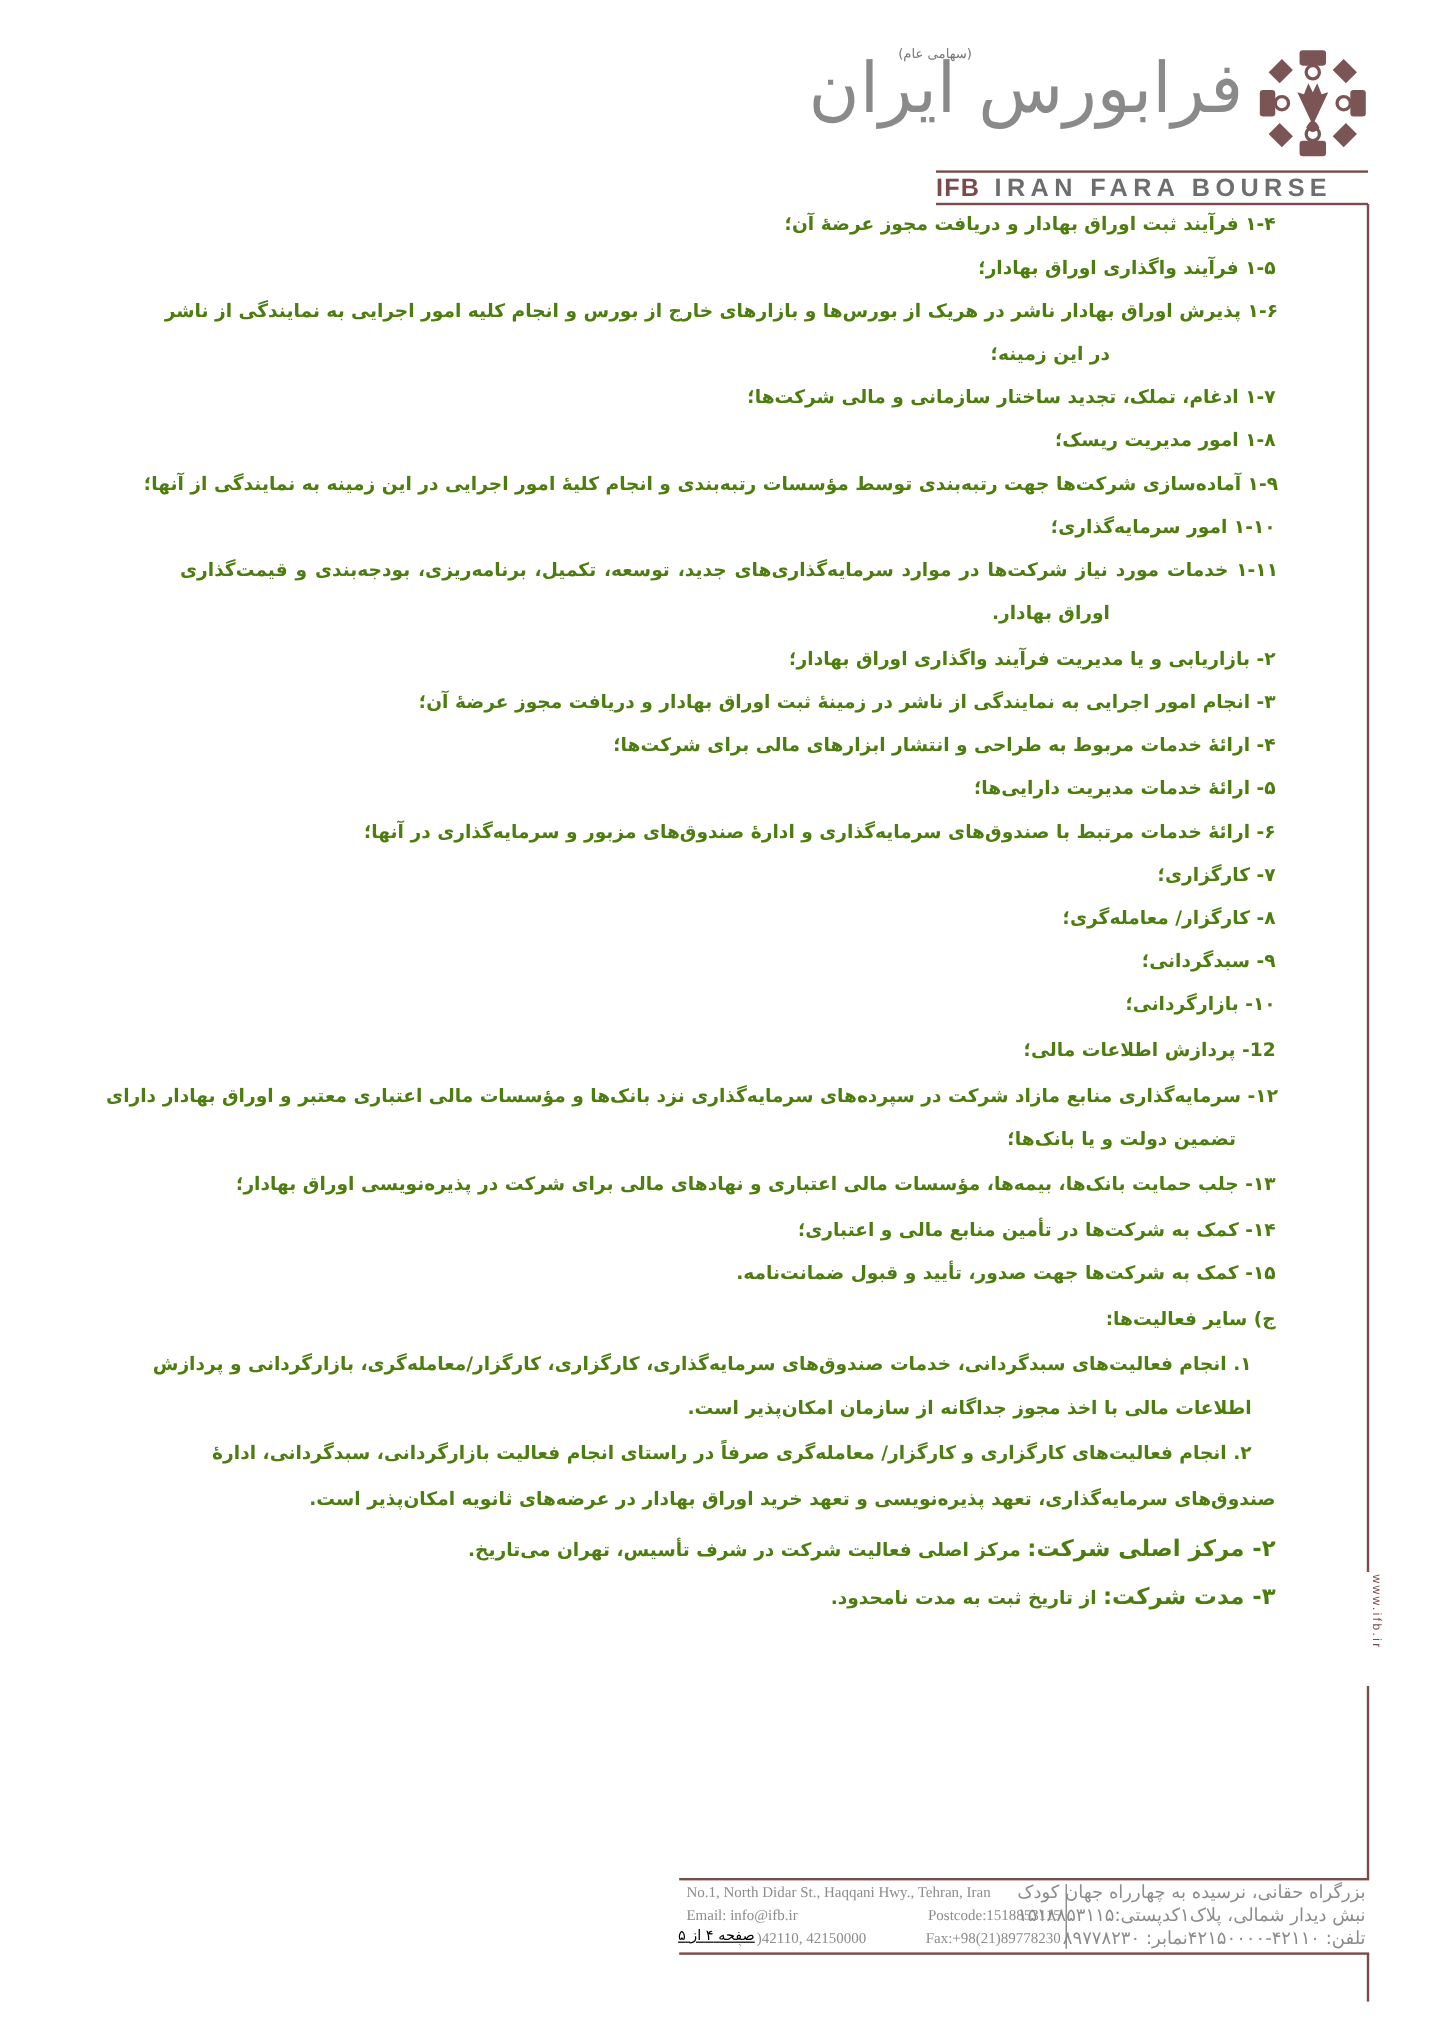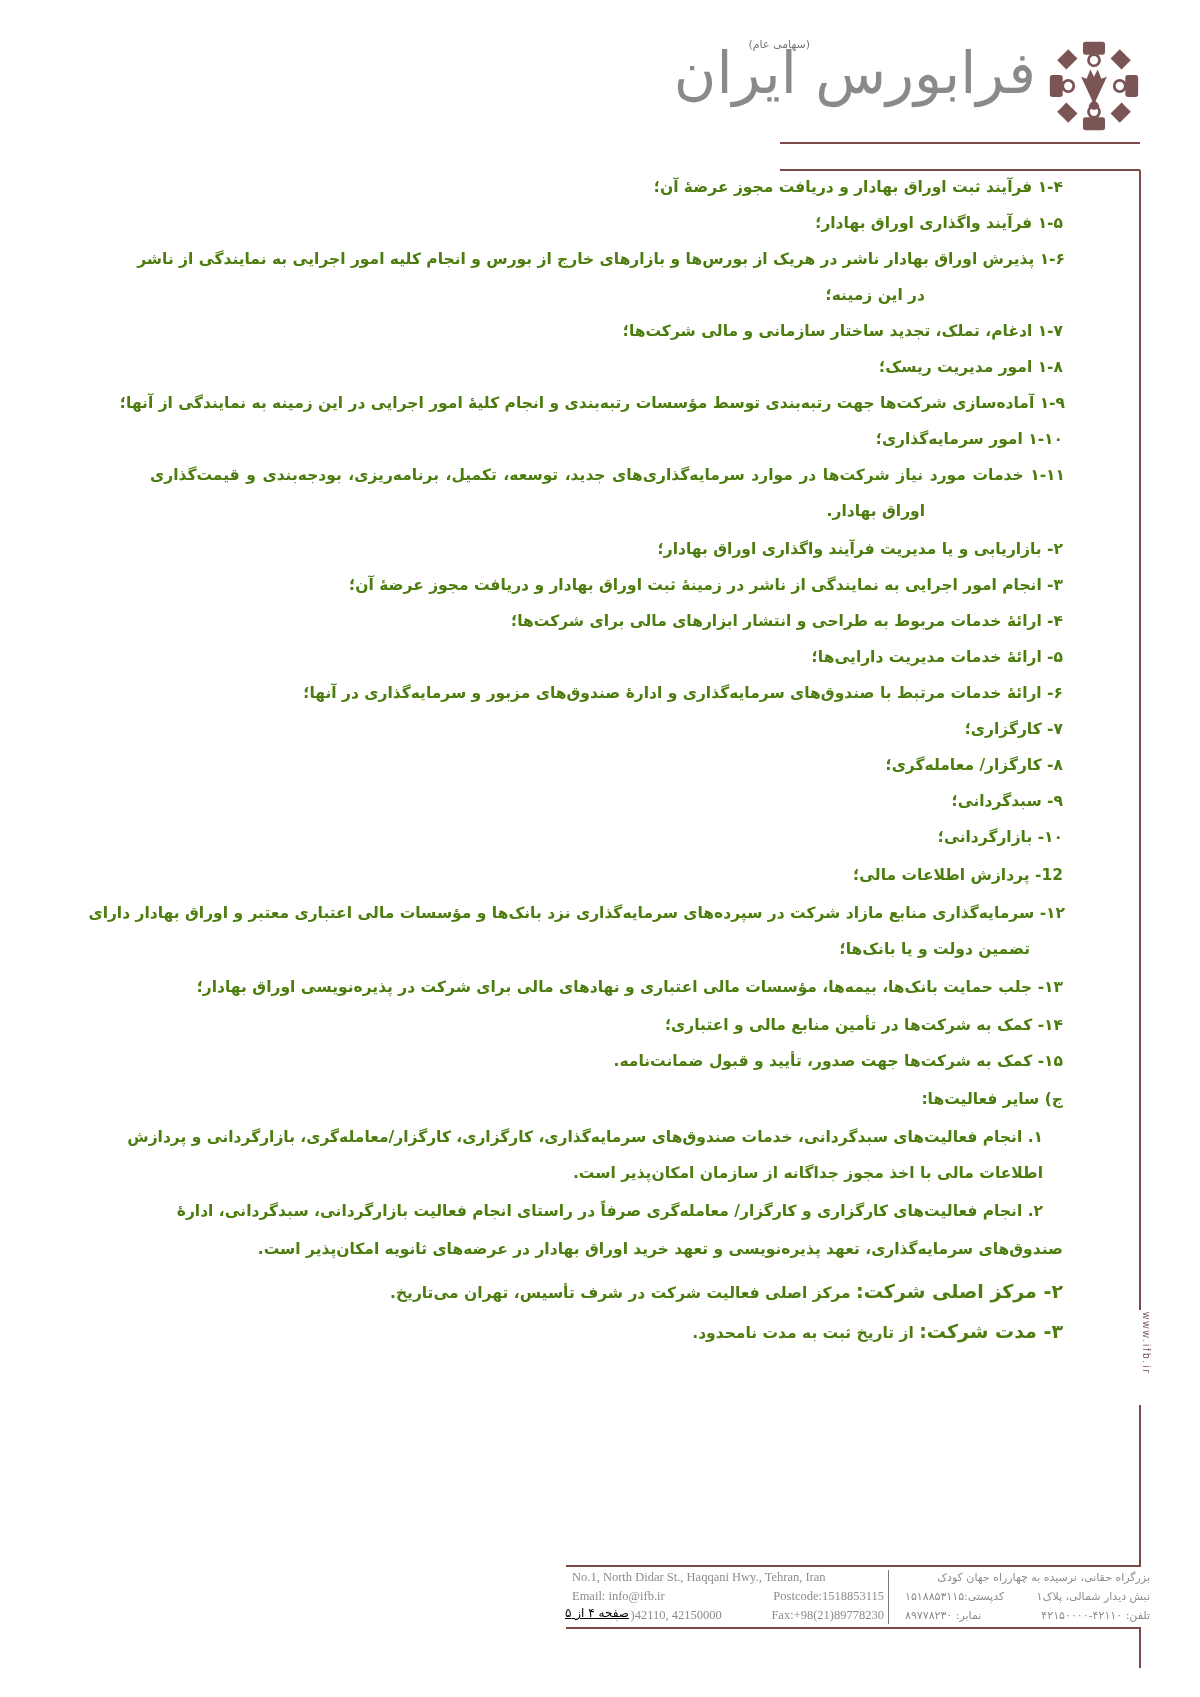--- a/index.html
+++ b/index.html
@@ -33,22 +33,22 @@
   .big { font-size:19px; }
 
   
   .footer-top-line { position:absolute; left:566px; top:1565px; width:575px; height:2px; background:#7b4a4a; }
   .footer-bot-line { position:absolute; left:566px; top:1627px; width:575px; height:2px; background:#7b4a4a; }
   .footer-right-stub { position:absolute; left:1139px; top:1628px; width:2px; height:40px; background:#7b4a4a; }
   .footer-en { position:absolute; left:572px; top:1568px; width:312px; font-family:"Liberation Serif", serif;
                font-size:12.5px; color:#8c8c8c; line-height:19px; }
   .footer-en .row { display:flex; justify-content:space-between; white-space:nowrap; }
   .footer-sep { position:absolute; left:888px; top:1570px; width:1px; height:54px; background:#777; }
-  .footer-fa { position:absolute; left:893px; top:1568px; width:245px; font-size:11px; color:#8c8c8c;
-               line-height:19px; direction:rtl;margin-left:12px; }
+  .footer-fa { position:absolute; left:893px; top:1568px; width:245px; font-size:15px; color:#8c8c8c;
+               line-height:19px; direction:rtl; }
   .footer-fa .row { display:flex; justify-content:space-between; white-space:nowrap; }
   .page-num { position:absolute; left:563px; top:1606px; font-size:12px; font-weight:normal; color:#000; direction:rtl;
               background:#fff; padding:0 2px; text-decoration:underline; white-space:nowrap; }
 </style>
 </head>
 <body>
 
 <div class="page">
 
   <div class="logo">
@@ -66,20 +66,21 @@
         <circle cx="50" cy="78" r="6" fill="none" stroke="#7b5556" stroke-width="3"></circle>
         <circle cx="22" cy="50" r="6" fill="none" stroke="#7b5556" stroke-width="3"></circle>
         <circle cx="78" cy="50" r="6" fill="none" stroke="#7b5556" stroke-width="3"></circle>
         <path d="M50 70 L36 40 L42 42 L46 32 L50 40 L54 32 L58 42 L64 40 Z"></path>
         <path d="M44 72 Q50 60 56 72 Q50 80 44 72 Z"></path>
       </g>
     </svg>
     <div class="logo-sub">(سهامی عام)</div>
     <div class="logo-fa">فرابورس ایران</div>
     <div class="logo-bar-top"></div>
+    <div class="logo-en"><span class="ifb">IFB</span><span>IRAN FARA BOURSE</span></div>
     <div class="logo-bar-bot"></div>
   </div>
 
   <div class="frame-right"></div>
   <div class="vert-url">www.ifb.ir</div>
   <div class="frame-right2"></div>
 
   <div class="content">
     <div class="line" style="top:0px;right:2px">۱-۴ فرآیند ثبت اوراق بهادار و دریافت مجوز عرضهٔ آن؛</div>
     <div class="line" style="top:36px;right:2px">۱-۵ فرآیند واگذاری اوراق بهادار؛</div>

